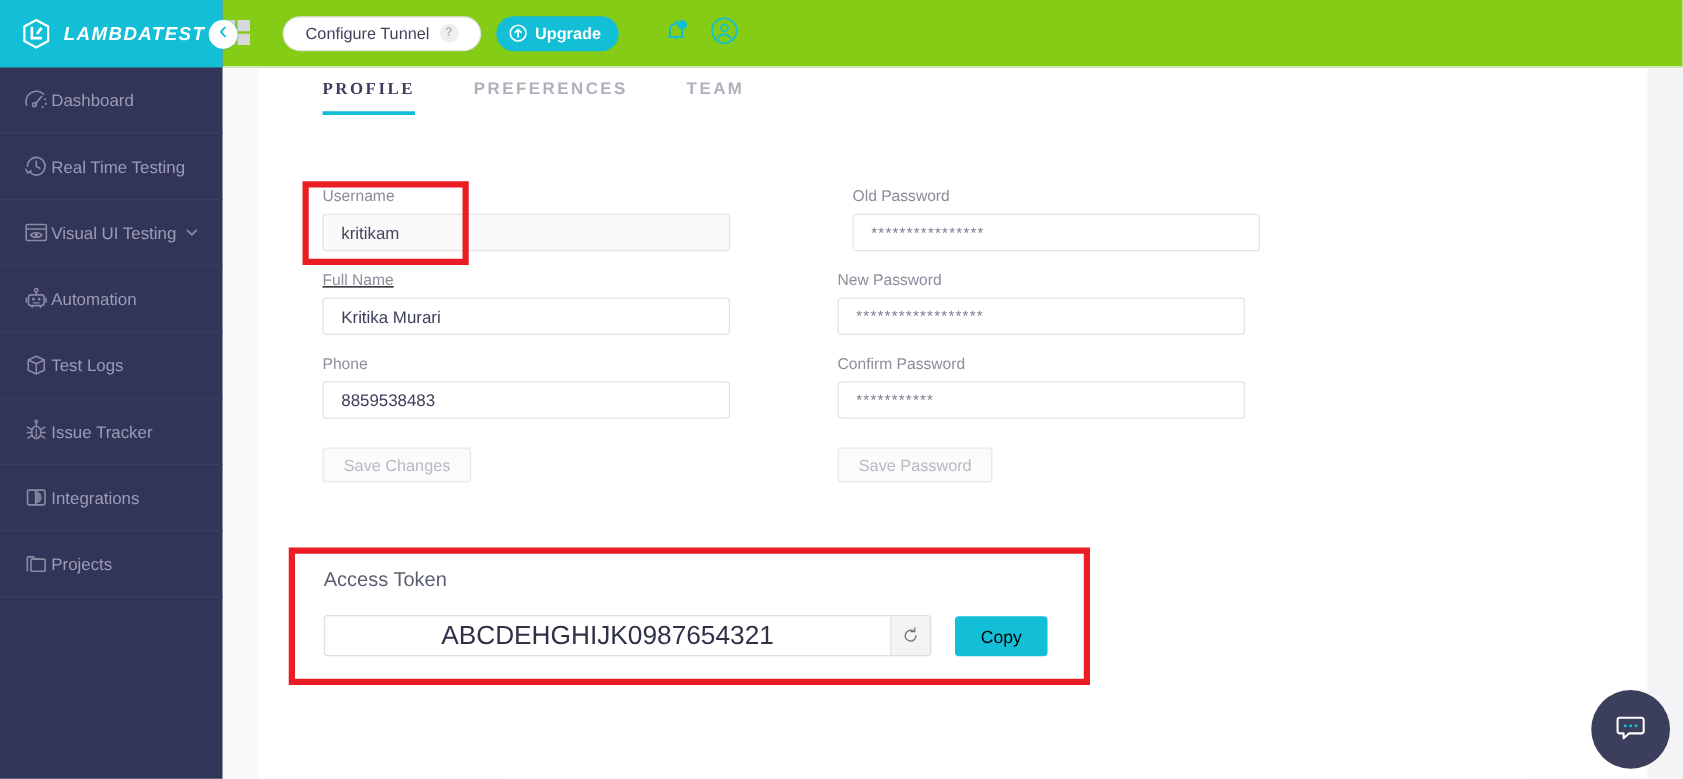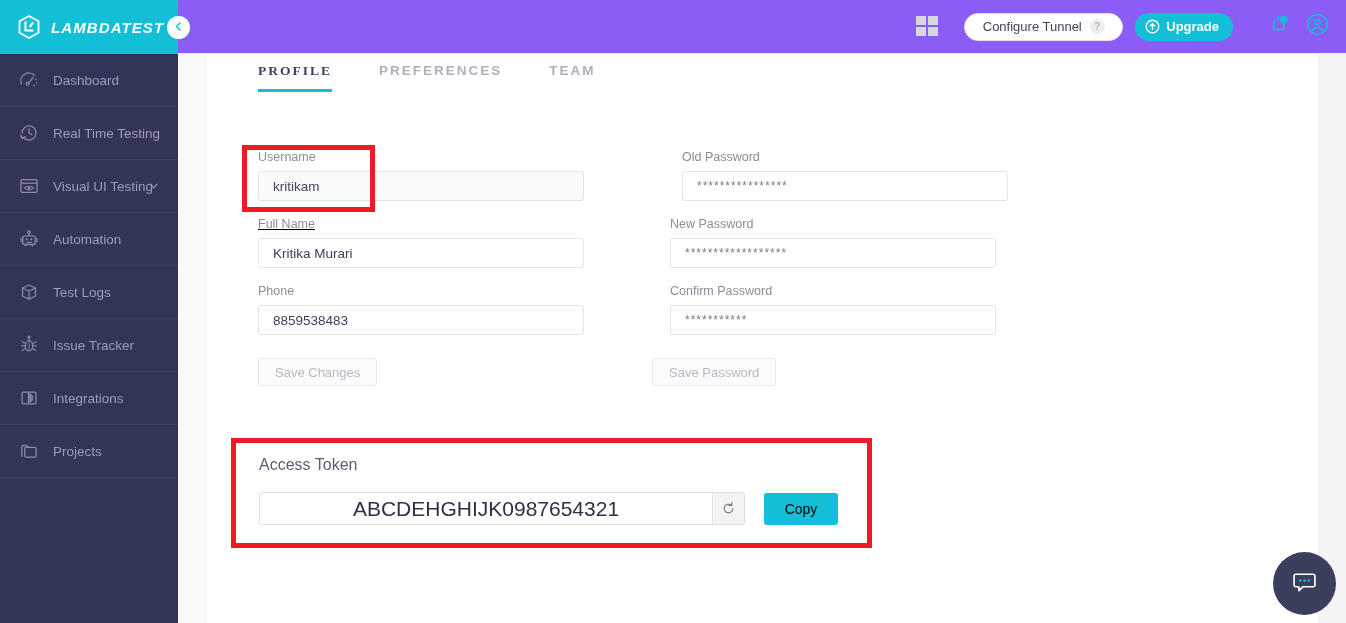--- a/index.html
+++ b/index.html
@@ -46,34 +46,34 @@
     color: #9b9db5;
     font-size: 13.5px;
     cursor: pointer;
     position: relative;
   }
   .nav-item:first-child { border-top: none; }
   .nav-icon {
     width: 24px; height: 24px; flex: 0 0 24px;
     display: flex; align-items: center; justify-content: center;
   }
-  .nav-label { margin-left: 12px; white-space: nowrap; }
+  .nav-label { white-space: nowrap; }
   .nav-caret {
     position: absolute; right: 18px; top: 50%;
     transform: translateY(-50%);
     display: flex; align-items: center;
   }
 
   
   #topbar {
     position: absolute; left: 178px; top: 0;
     width: 1168px; height: 54px;
-    background: #8b5cf6;
+    background: #84cc16;
     border-bottom: 1px solid #ececf0;
-    display: flex; align-items: center; justify-content: flex-end;
+    display: flex; align-items: center; 
     padding-right: 17px;
     z-index: 15;
   }
   #grid-icon {
     width: 22px; height: 21px;
     display: grid; grid-template-columns: 10px 10px;
     grid-template-rows: 9px 9px; gap: 2px;
     margin-right: 26px; cursor: pointer;
   }
   #grid-icon span { background: #d8d8dc; display: block; }
@@ -428,21 +428,21 @@
 <div class="form-group" style="left:670px; top:217px;">
   <div class="field-label">New Password</div>
   <input class="field-input pw" type="text" readonly="" value="******************" style="">
 </div>
 
 <div class="form-group" style="left:670px; top:284px;">
   <div class="field-label">Confirm Password</div>
   <input class="field-input pw" type="text" readonly="" value="***********" style="">
 </div>
 
-<button class="save-btn" style="position:absolute; left:652px; top:358px;">Save Password</button>
+<button class="save-btn" style="position:absolute; left:670px; top:358px;">Save Password</button>
 
 <div id="username-highlight"></div>
 
 <div id="token-section">
   <div id="token-highlight"></div>
   <div id="token-title">Access Token</div>
   <div id="token-row">
     <div id="token-input-wrap">
       <input id="token-input" type="text" readonly="" value="ABCDEHGHIJK0987654321" style="">
       <div id="token-refresh">

